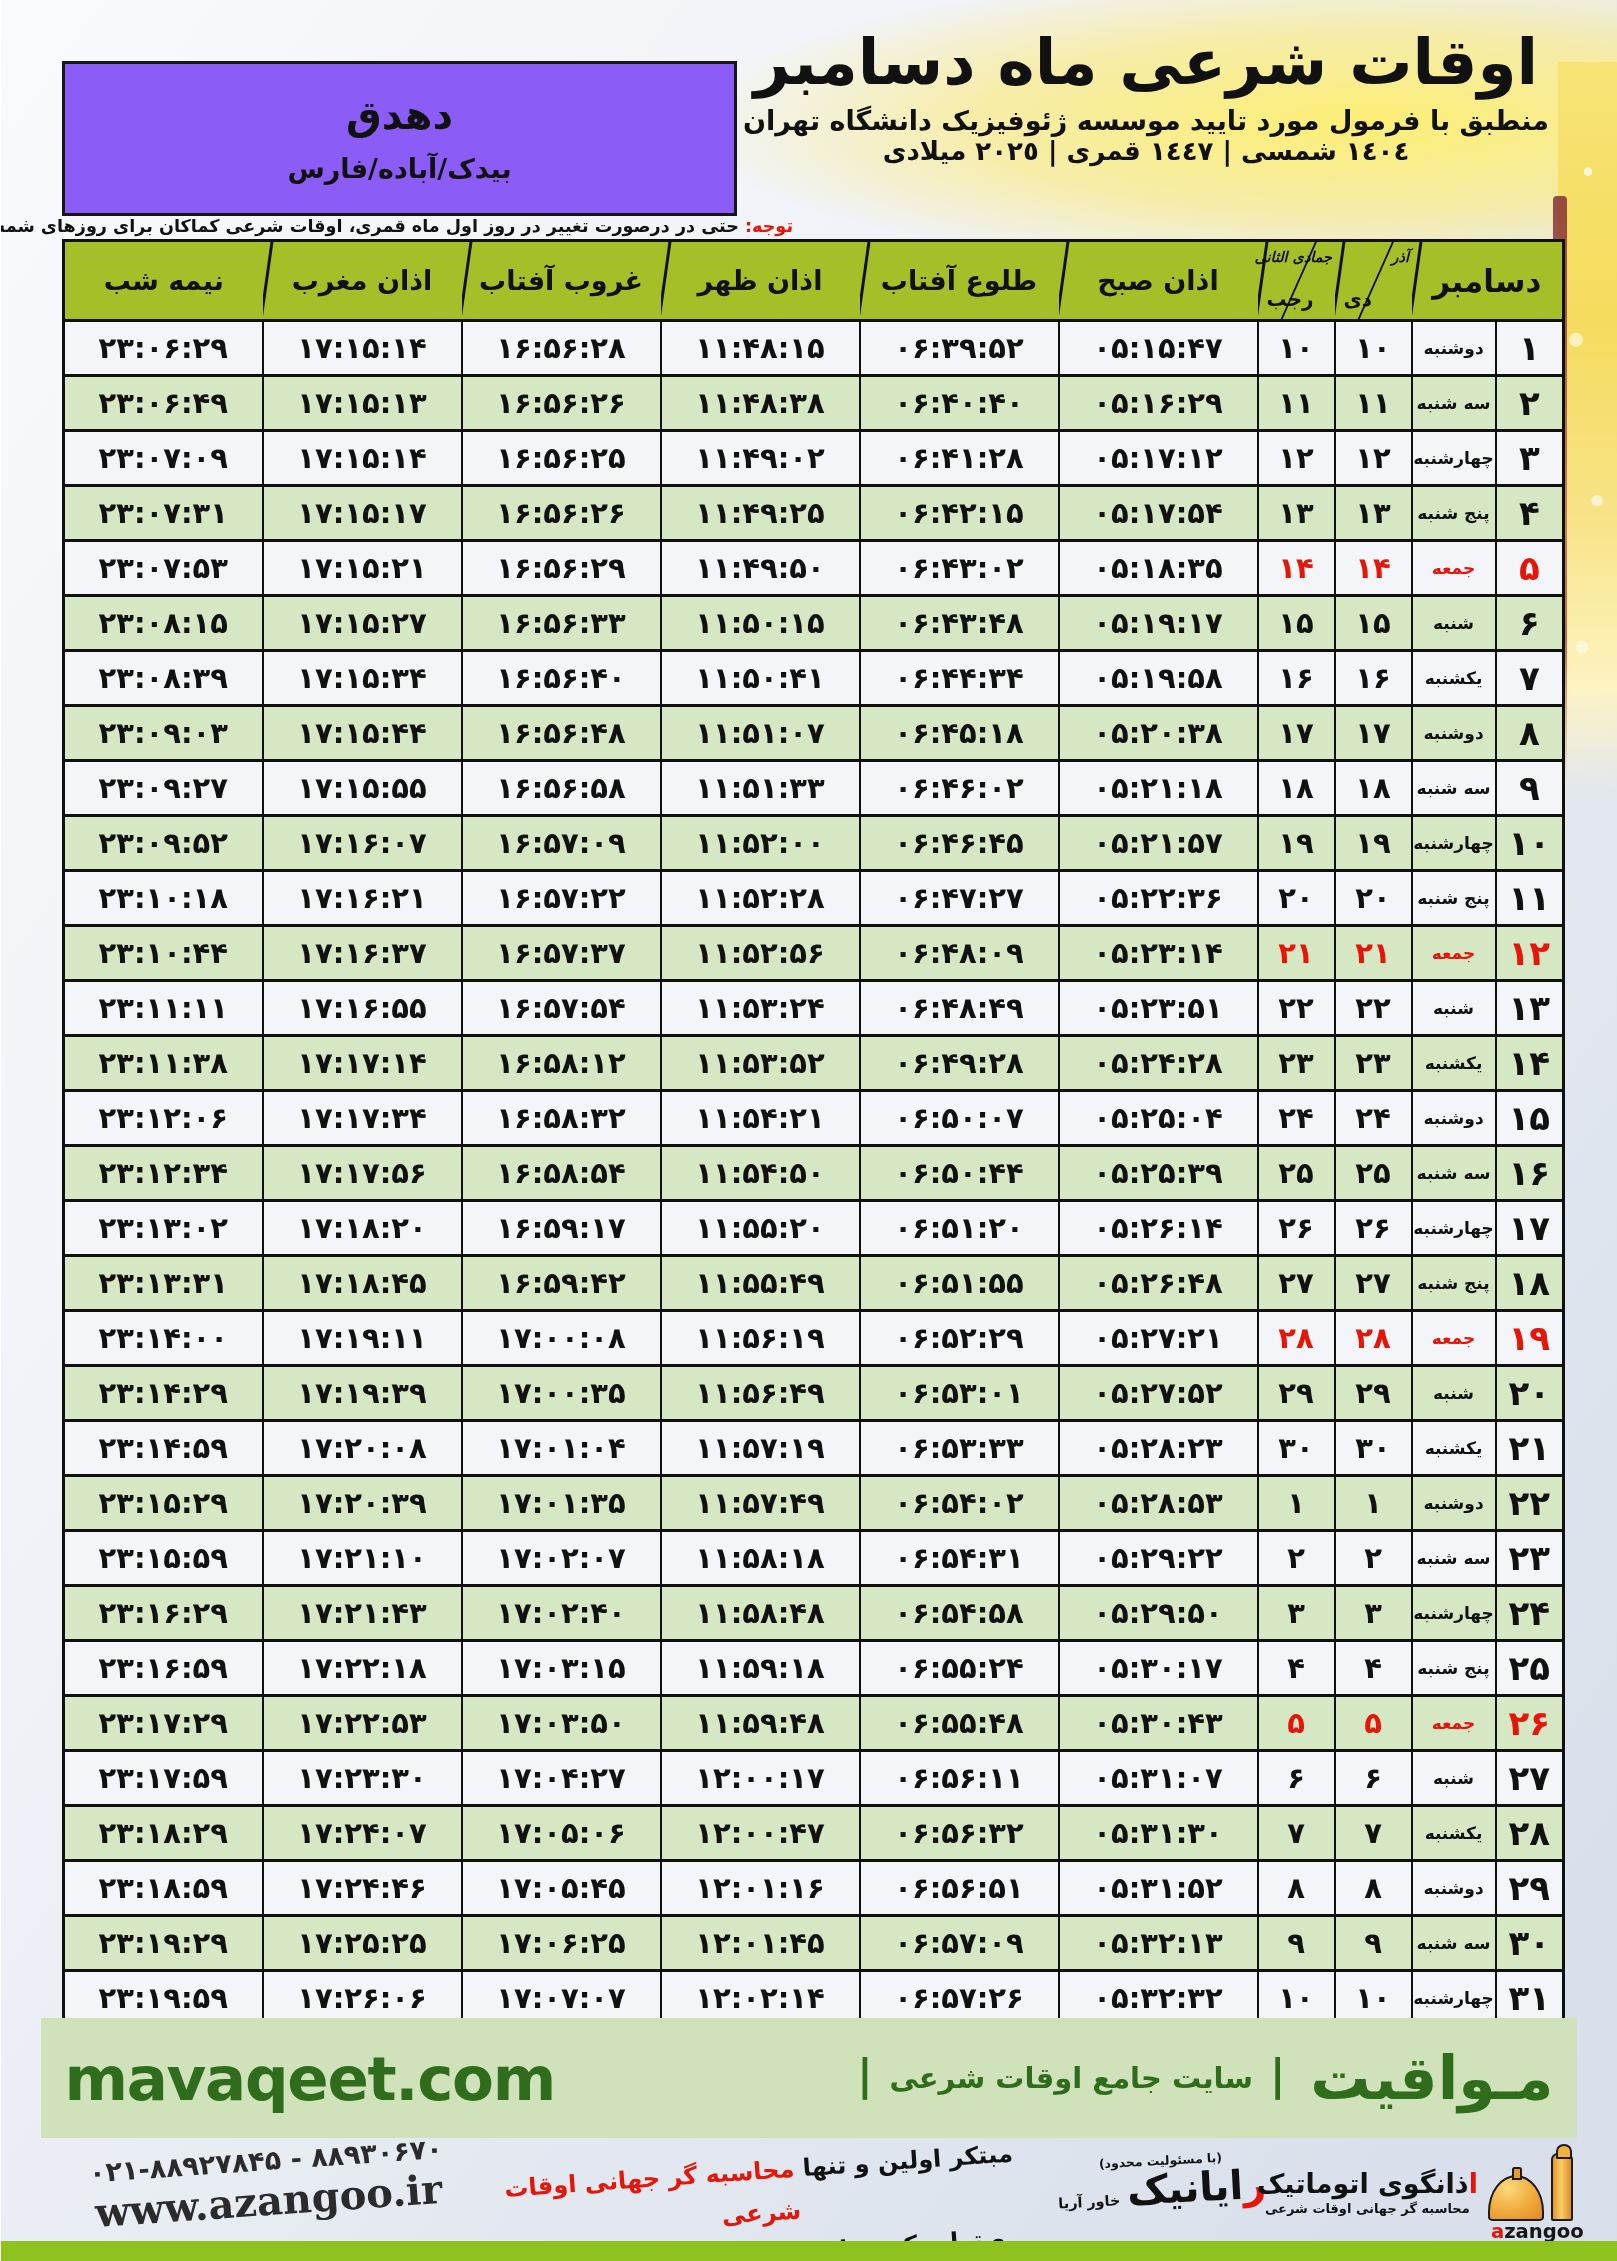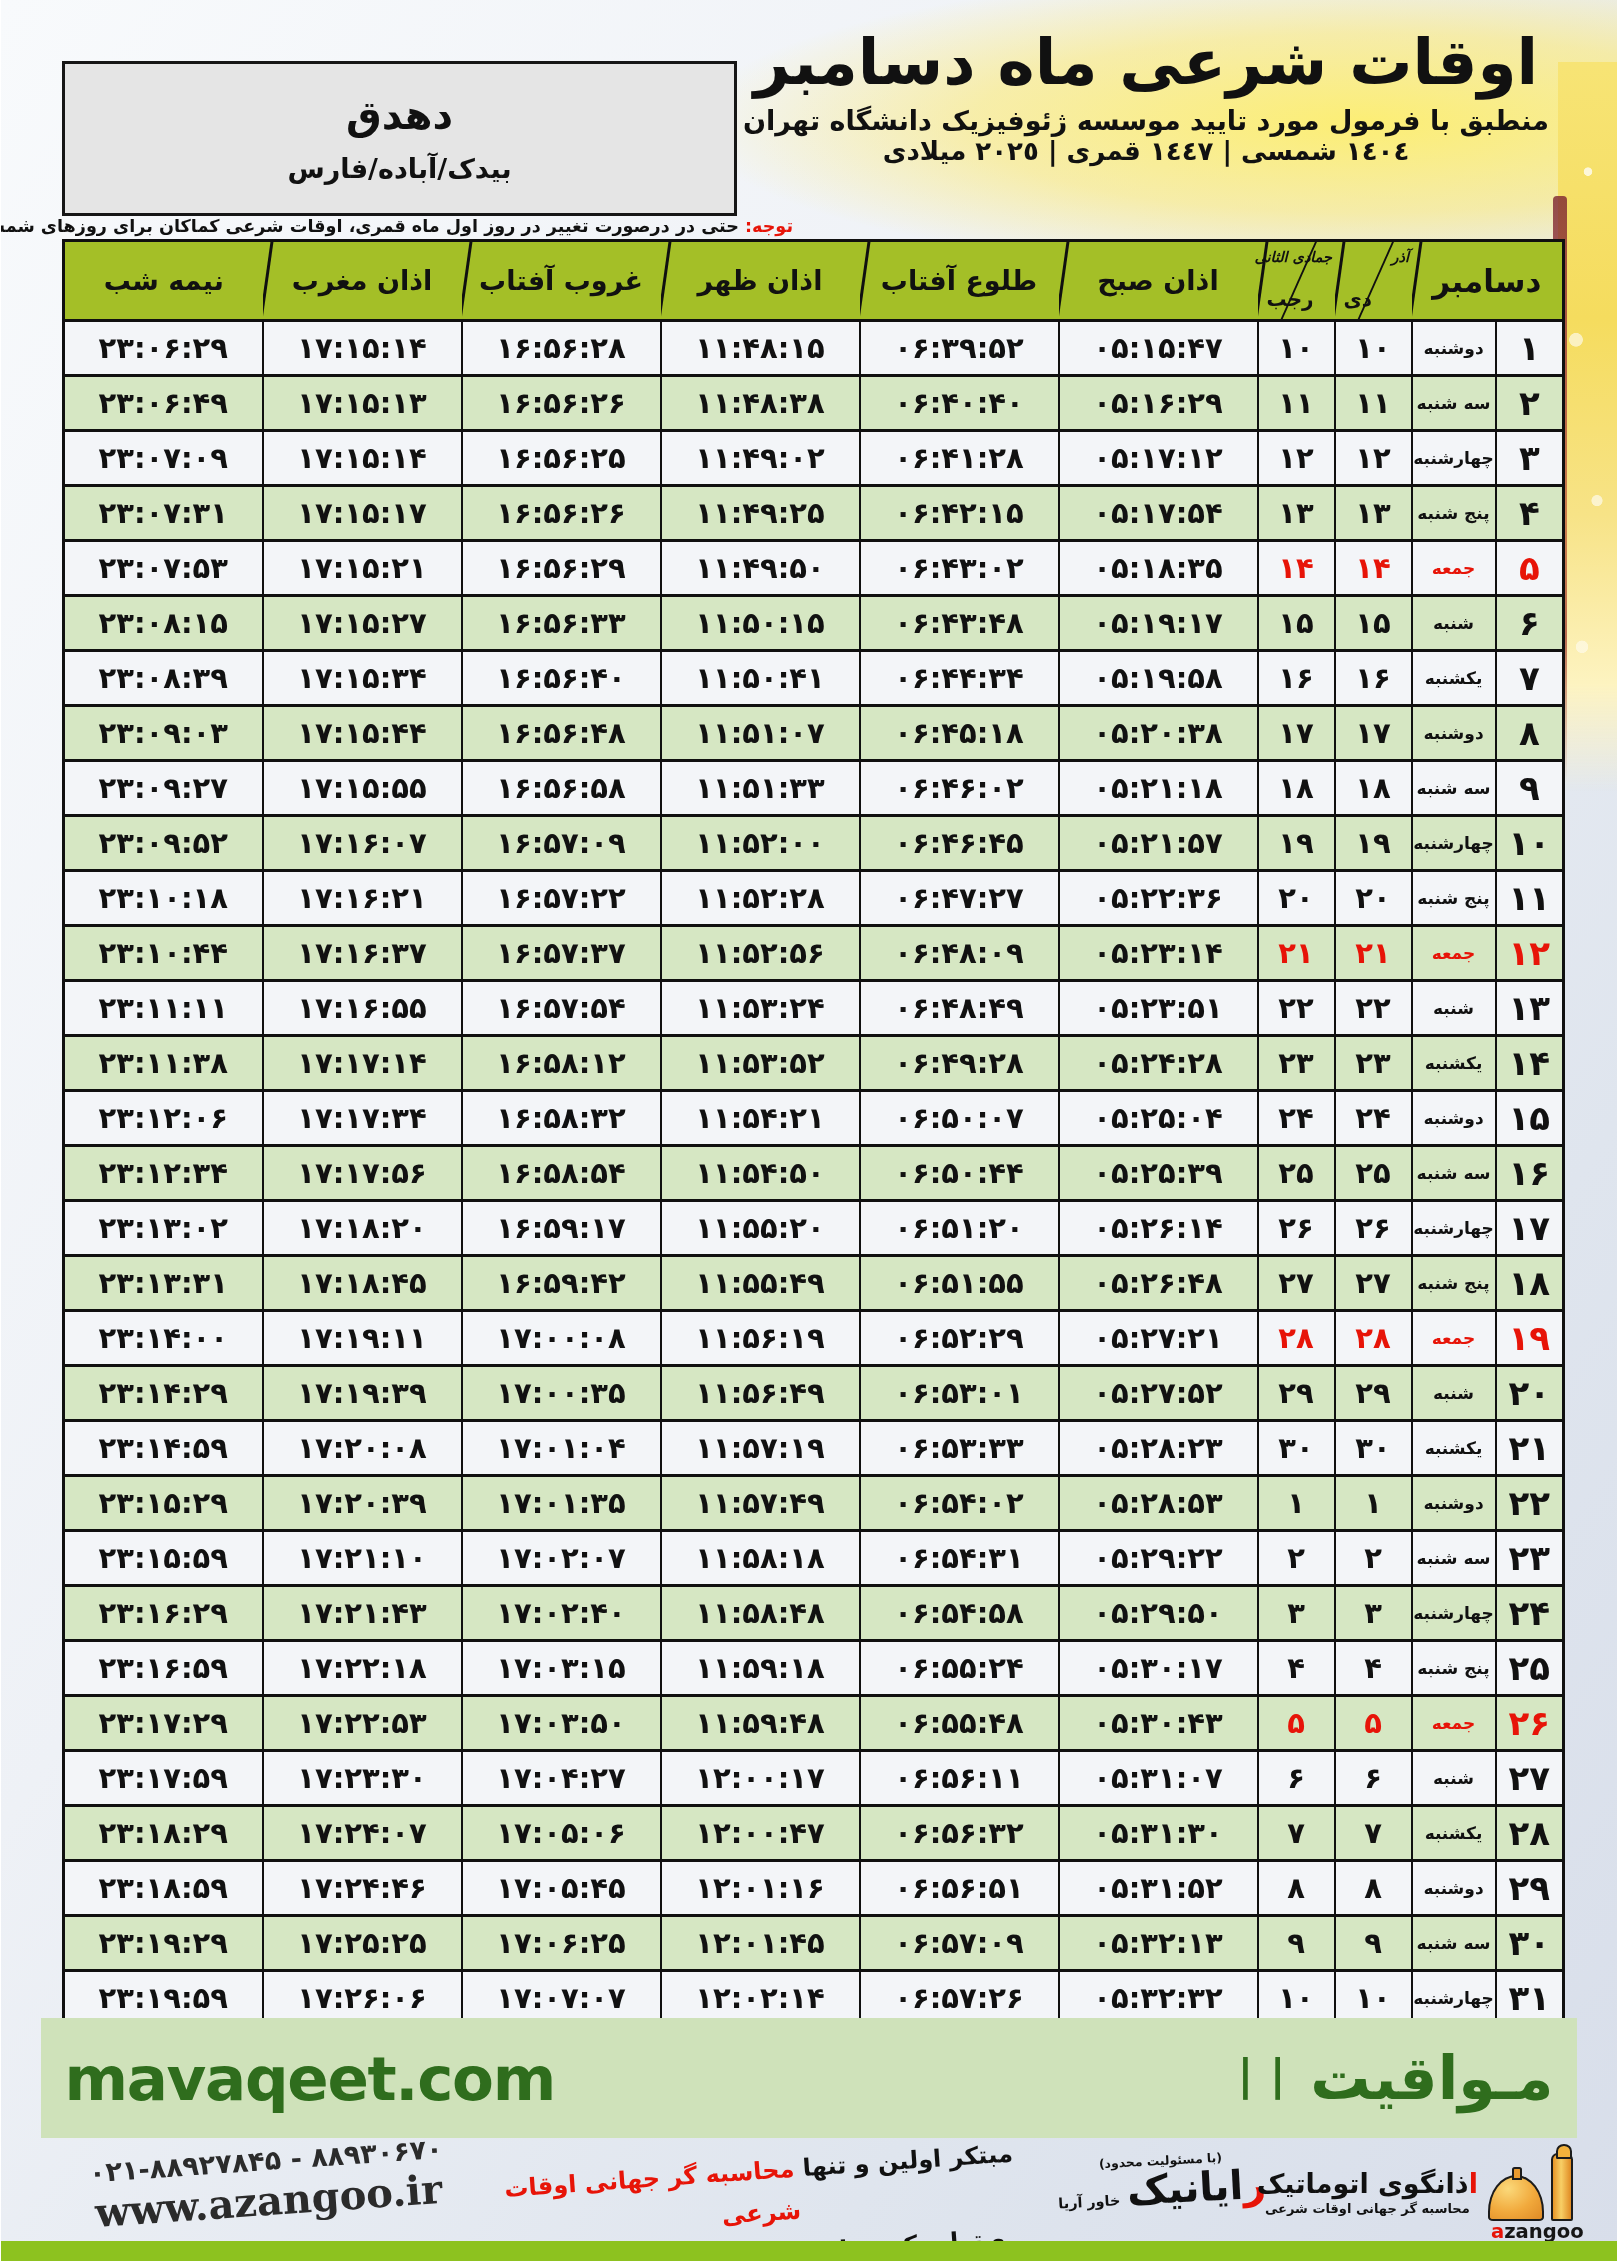--- a/index.html
+++ b/index.html
@@ -38,21 +38,21 @@
     border-radius:0 0 0 11.7px;
   }
   .bg-minaret{
     position:absolute;top:196px;right:51px;width:14.4px;height:587px;z-index:0;
     background:linear-gradient(180deg,#7c2430 0%,#a3403a 30%,#c2663e 55%,#a94b38 75%,rgba(169,75,56,0) 100%);
     opacity:.8;border-radius:3.9px;
   }
   
   .loc-box{
     position:absolute;left:62px;top:61px;width:675px;height:155px;
-    background:#e5e5e5;border:3.3px solid #161616;z-index:2;
+    background:#8b5cf6;border:3.3px solid #161616;z-index:2;
     display:flex;flex-direction:column;align-items:center;justify-content:center;
     text-align:center;direction:rtl;gap:18px;
   }
   .loc-city{font-size:40px;font-weight:bold;line-height:1.05;}
   .loc-region{font-size:27px;font-weight:bold;line-height:1.1;}
   .loc-coords{font-size:21.5px;font-weight:bold;direction:rtl;margin-top:3.9px;}
   
   .title-block{
     position:absolute;right:48px;top:27px;width:848px;z-index:2;
     text-align:center;direction:rtl;
@@ -624,20 +624,21 @@
           <td class="time">۱۷:۲۶:۰۶</td>
           <td class="time">۲۳:۱۹:۵۹</td>
         </tr>
       </tbody>
   </table>
 </div>
 
 <div class="band">
   <span class="band-brand">مـواقیت</span>
   <span class="band-pipe">|</span>
+  <span class="band-desc">سایت جامع اوقات شرعی</span>
   <span class="band-pipe">|</span>
   <span class="band-url">mavaqeet.com</span>
 </div>
 
 <div class="phones">
   <div class="phone-line">۰۲۱-۸۸۹۲۷۸۴۵ - ۸۸۹۳۰۶۷۰</div>
   <div class="site-line">www.azangoo.ir</div>
 </div>
 
 <div class="slogans">

